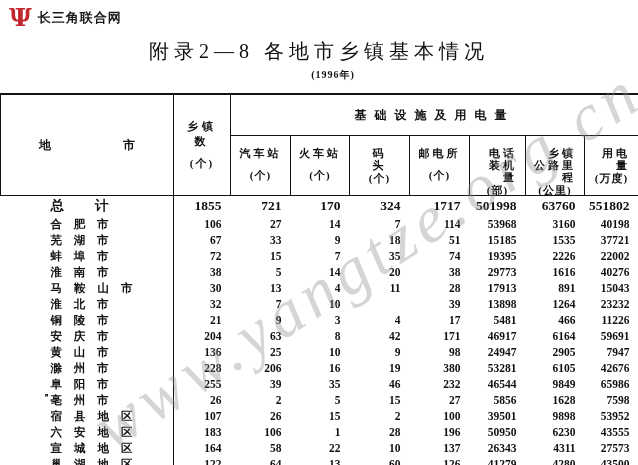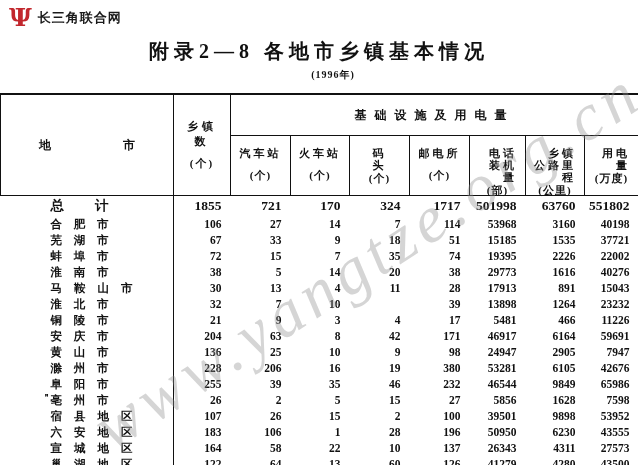--- a/index.html
+++ b/index.html
@@ -7,21 +7,21 @@
     width:638px;height:465px;background:#ffffff;position:relative;overflow:hidden;
     font-family:"Liberation Serif","DejaVu Serif",serif;color:#111;
   }
   
   .logo{position:absolute;top:5px;left:9px;display:flex;align-items:center;gap:6px;}
   .logo-symbol{font-size:25px;line-height:25px;font-weight:bold;font-family:"DejaVu Serif",serif;}
   .logo-text{font-size:13px;font-weight:bold;letter-spacing:1px;color:#1a1a1a;
              font-family:"Liberation Sans","DejaVu Sans",sans-serif;}
   
   .title-wrap{position:absolute;top:38px;left:0;width:100%;text-align:center;}
-  .title{font-size:20px;font-weight:bold;letter-spacing:5px;}
+  .title{font-size:20px;font-weight:normal;letter-spacing:5px;}
   .subtitle{font-size:10px;font-weight:bold;margin-top:3px;letter-spacing:1px;padding-left:28px;}
   
   table{
     position:absolute;top:93px;left:0;width:638px;
     border-collapse:collapse;table-layout:fixed;
     border-top:2px solid #111;border-bottom:3px solid #111;
   }
   thead th{border:1px solid #111;font-weight:bold;padding:8px;vertical-align:middle;}
   th.group{height:24px;font-size:12px;letter-spacing:8px;text-align:center;}
   th.city-h{vertical-align:middle;}

